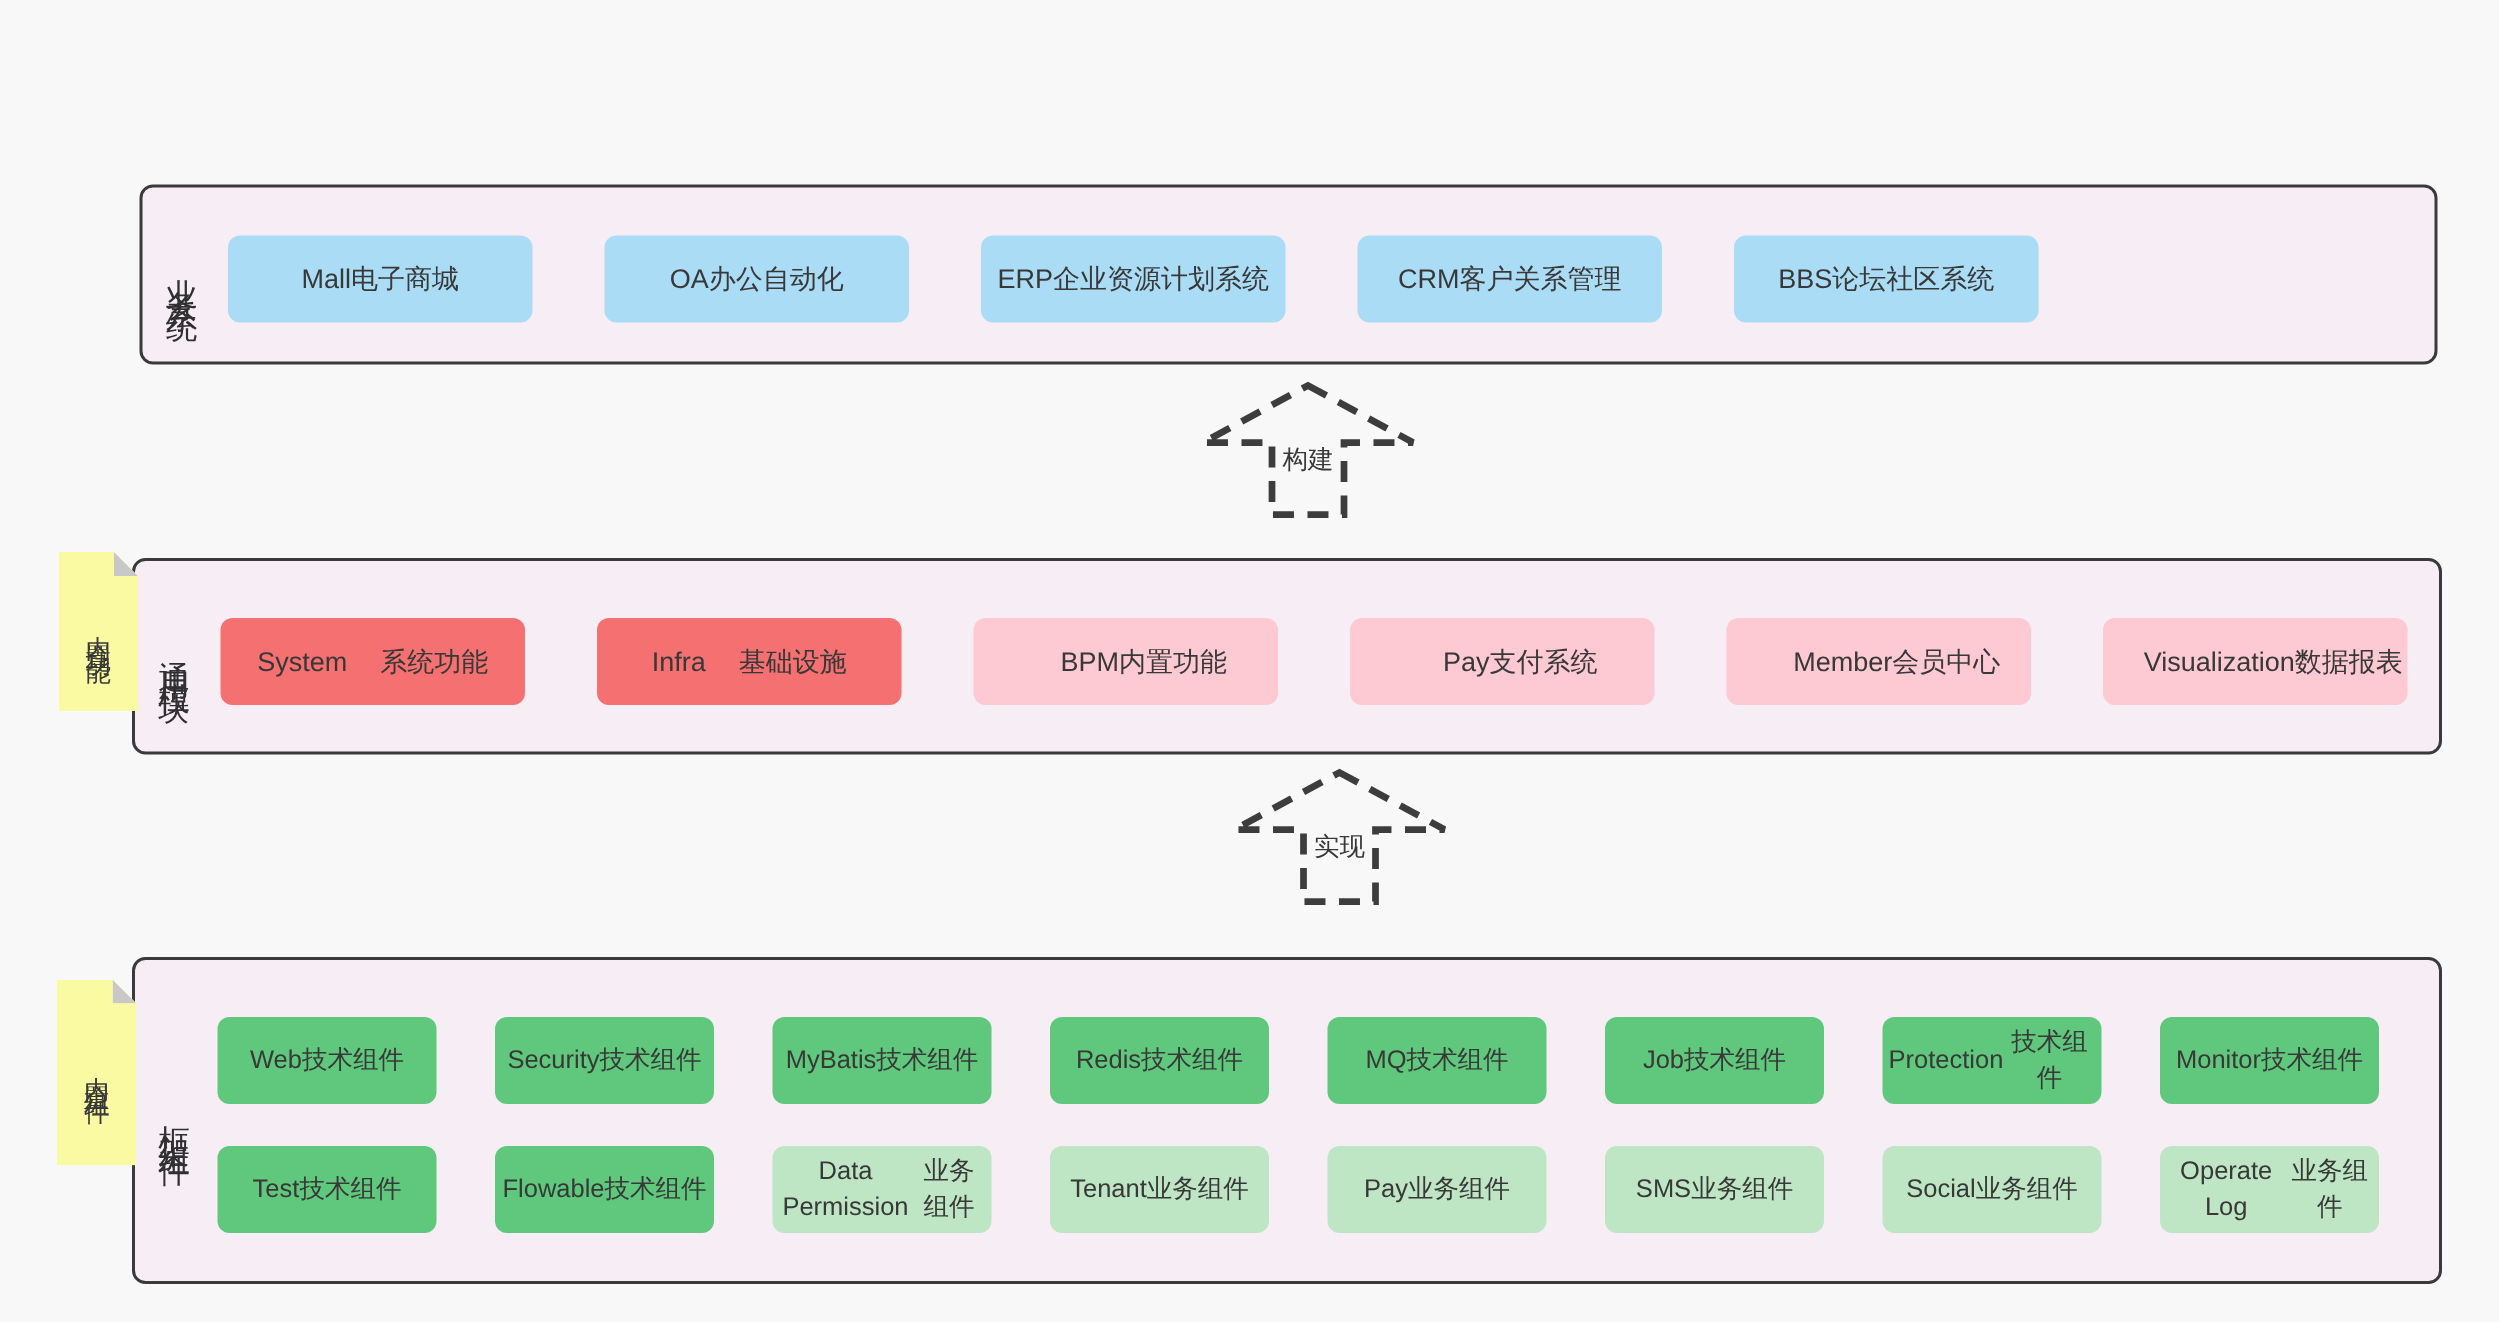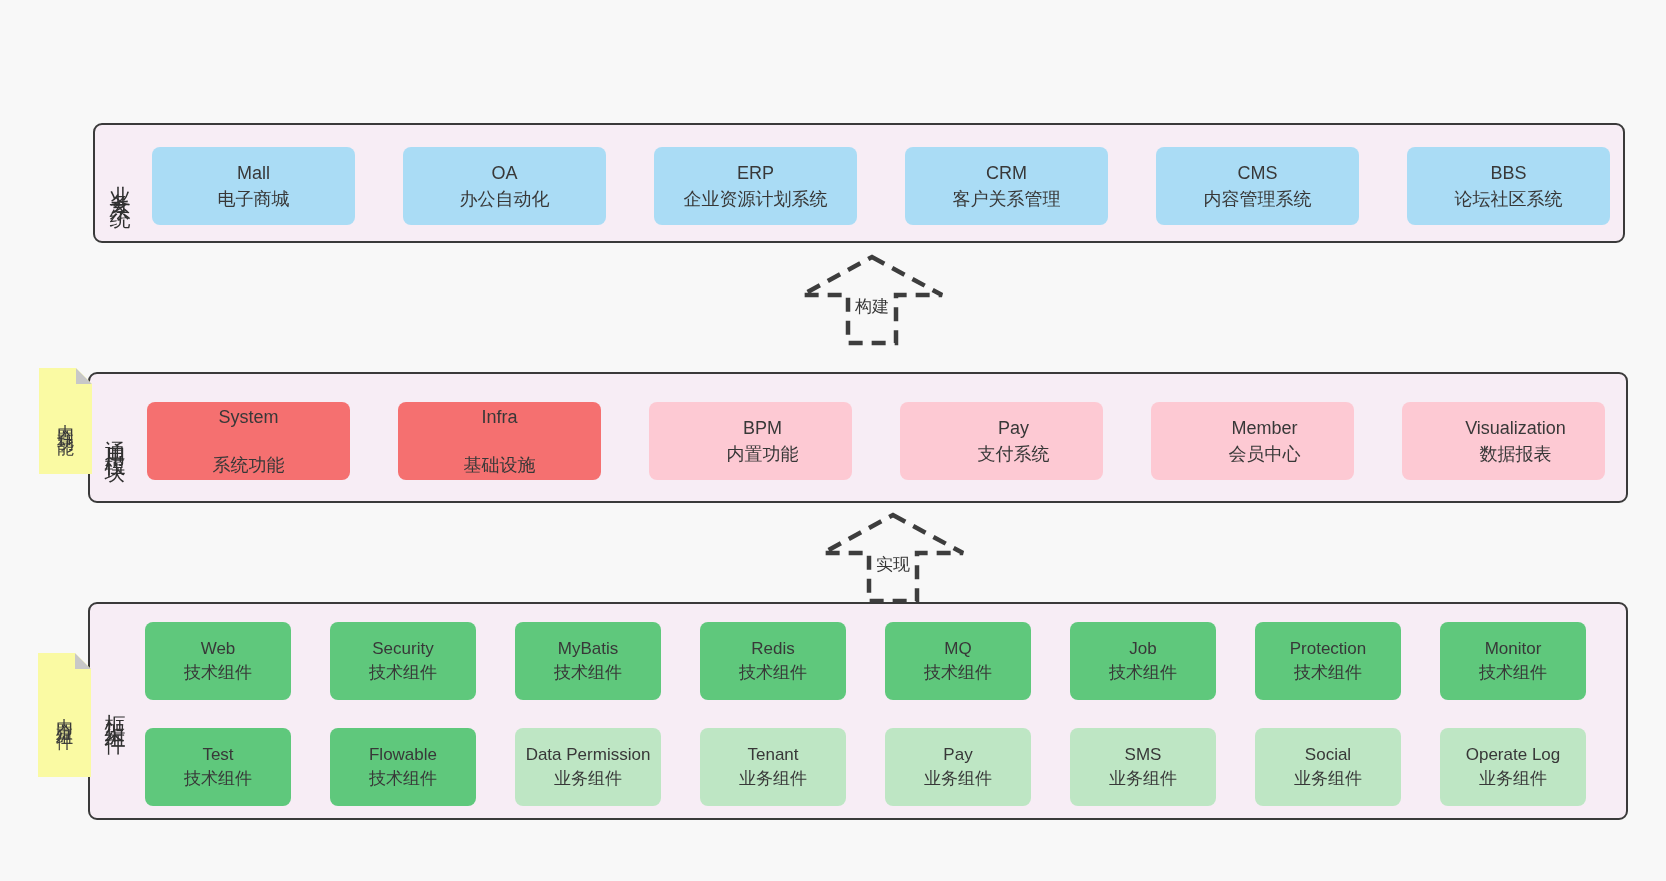--- a/index.html
+++ b/index.html
@@ -16,38 +16,38 @@
     font-family:"Liberation Sans","DejaVu Sans",sans-serif;
   }
   .section{
     position:absolute; box-sizing:border-box;
     background:var(--section-bg);
     border:2.5px solid var(--section-border);
     border-radius:9px;
   }
   #sec-business{left:93px; top:123px; width:1532px; height:120px;}
   #sec-modules{left:88px; top:372px; width:1540px; height:131px;}
-  #sec-components{left:88px; top:602px; width:1540px; height:218px;}
+  #sec-components{left:88px; top:638px; width:1540px; height:218px;}
   .sec-label{
     position:absolute; left:13px; top:50%; transform:translateY(-50%);
     writing-mode:vertical-rl; text-orientation:upright;
     font-size:21px; letter-spacing:7px; line-height:24px; color:#303030; white-space:nowrap;
   }
   .rows{
     position:absolute; top:calc(50% + 3px); transform:translateY(-50%);
     display:flex; flex-direction:column;
   }
   #sec-business .rows,#sec-modules .rows{left:57px;}
   #sec-components .rows{left:55px; row-gap:28px;}
   .row{display:flex;}
   #sec-business .row,#sec-modules .row{gap:48px;}
   #sec-components .row{gap:39px;}
   .box{
-    height:78px; border-radius:8px; box-sizing:border-box;
-    display:flex; flex-direction:column; align-items:center; justify-content:center;
+    height:58px; border-radius:8px; box-sizing:border-box;
+    display:flex; flex-direction:row; align-items:center; justify-content:center;
     text-align:center;
   }
   .box.big{width:203px; font-size:18px; line-height:26px;}
   .box.small{width:146px; font-size:17px; line-height:24px; padding:0 4px;}
   .v-blue{background:var(--box-blue);}
   .v-red{background:var(--box-red);gap:22px;}
   .v-pink{background:var(--box-pink);padding-left:24px;}
   .v-green{background:var(--box-green);}
   .v-green-light{background:var(--box-green-light);}
   .sticky{position:absolute; z-index:3; background:var(--sticky-yellow);
@@ -95,24 +95,20 @@
           </div>
           <div class="box big v-blue">
             <div class="box-title">ERP</div>
             <div class="box-sub">企业资源计划系统</div>
           </div>
           <div class="box big v-blue">
             <div class="box-title">CRM</div>
             <div class="box-sub">客户关系管理</div>
           </div>
           <div class="box big v-blue">
-            <div class="box-title">CMS</div>
-            <div class="box-sub">内容管理系统</div>
-          </div>
-          <div class="box big v-blue">
             <div class="box-title">BBS</div>
             <div class="box-sub">论坛社区系统</div>
           </div>
         </div>
       </div>
   </div>
 
   <div class="arrow" id="arrow-build">
     <svg viewBox="0 0 150 92">
       <polygon points="75,3 145,41 99,41 99,89 51,89 51,41 5,41"></polygon>

